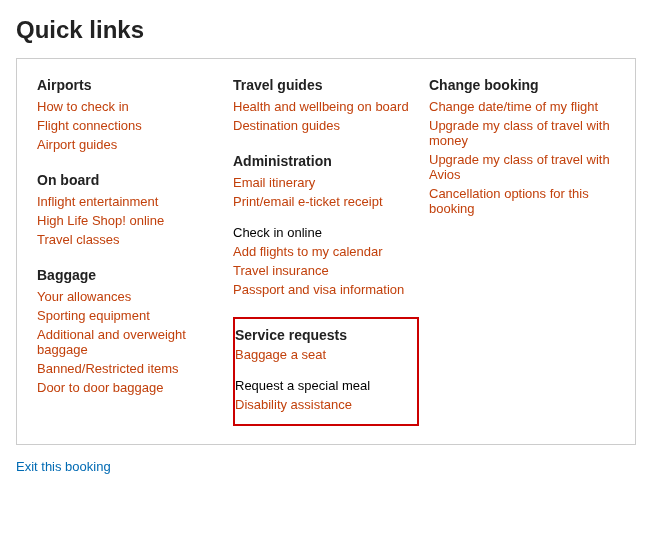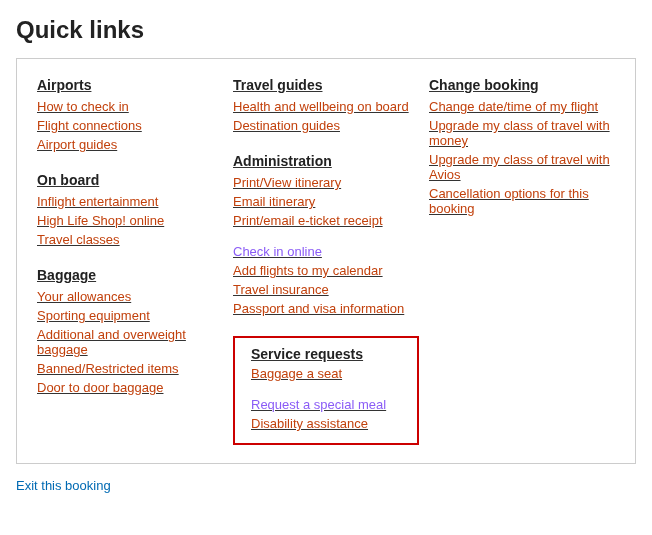--- a/index.html
+++ b/index.html
@@ -20,49 +20,48 @@
     .quick-links-box {
       border: 1px solid #ccc;
       padding: 18px 20px;
       display: grid;
       grid-template-columns: 1fr 1fr 1fr;
       gap: 0 10px;
     }
     .column {
       display: flex;
       flex-direction: column;
-      text-decoration: underline;
     }
     .section {
       margin-bottom: 16px;
     }
     .section-title {
       font-size: 14px;
       font-weight: bold;
       color: #222;
       margin-bottom: 6px;
     }
     .link-item {
       color: #c2410c;
       text-decoration: none;
       display: block;
       margin-bottom: 4px;
       font-size: 13px;
       cursor: pointer;
     }
     .link-item.disabled {
-      color: #8b5cf6;
+      color: #000000;
       cursor: default;
       text-decoration: none;
       pointer-events: none;
       margin-top: 16px;
     }
     .service-requests-section {
       border: 2px solid #cc0000;
-      padding: 8px 16px;
+      padding: 8px 0;
       display: inline-block;
       margin-bottom: 0;
     }
     .service-requests-section .section-title {
       margin-bottom: 4px;
     }
     .exit-link {
       display: inline-block;
       margin-top: 14px;
       color: #006ab3;
@@ -102,21 +101,20 @@
       </div>
     </div>
     <div class="column">
       <div class="section">
         <div class="section-title">Travel guides</div>
         <a class="link-item">Health and wellbeing on board</a>
         <a class="link-item">Destination guides</a>
       </div>
       <div class="section">
         <div class="section-title">Administration</div>
-        <a class="link-item">Print/View itinerary</a>
         <a class="link-item">Email itinerary</a>
         <a class="link-item">Print/email e-ticket receipt</a>
         <a class="link-item disabled">Check in online</a>
         <a class="link-item">Add flights to my calendar</a>
         <a class="link-item">Travel insurance</a>
         <a class="link-item">Passport and visa information</a>
       </div>
       <div class="section service-requests-section">
         <div class="section-title">Service requests</div>
         <a class="link-item">Baggage a seat</a>

